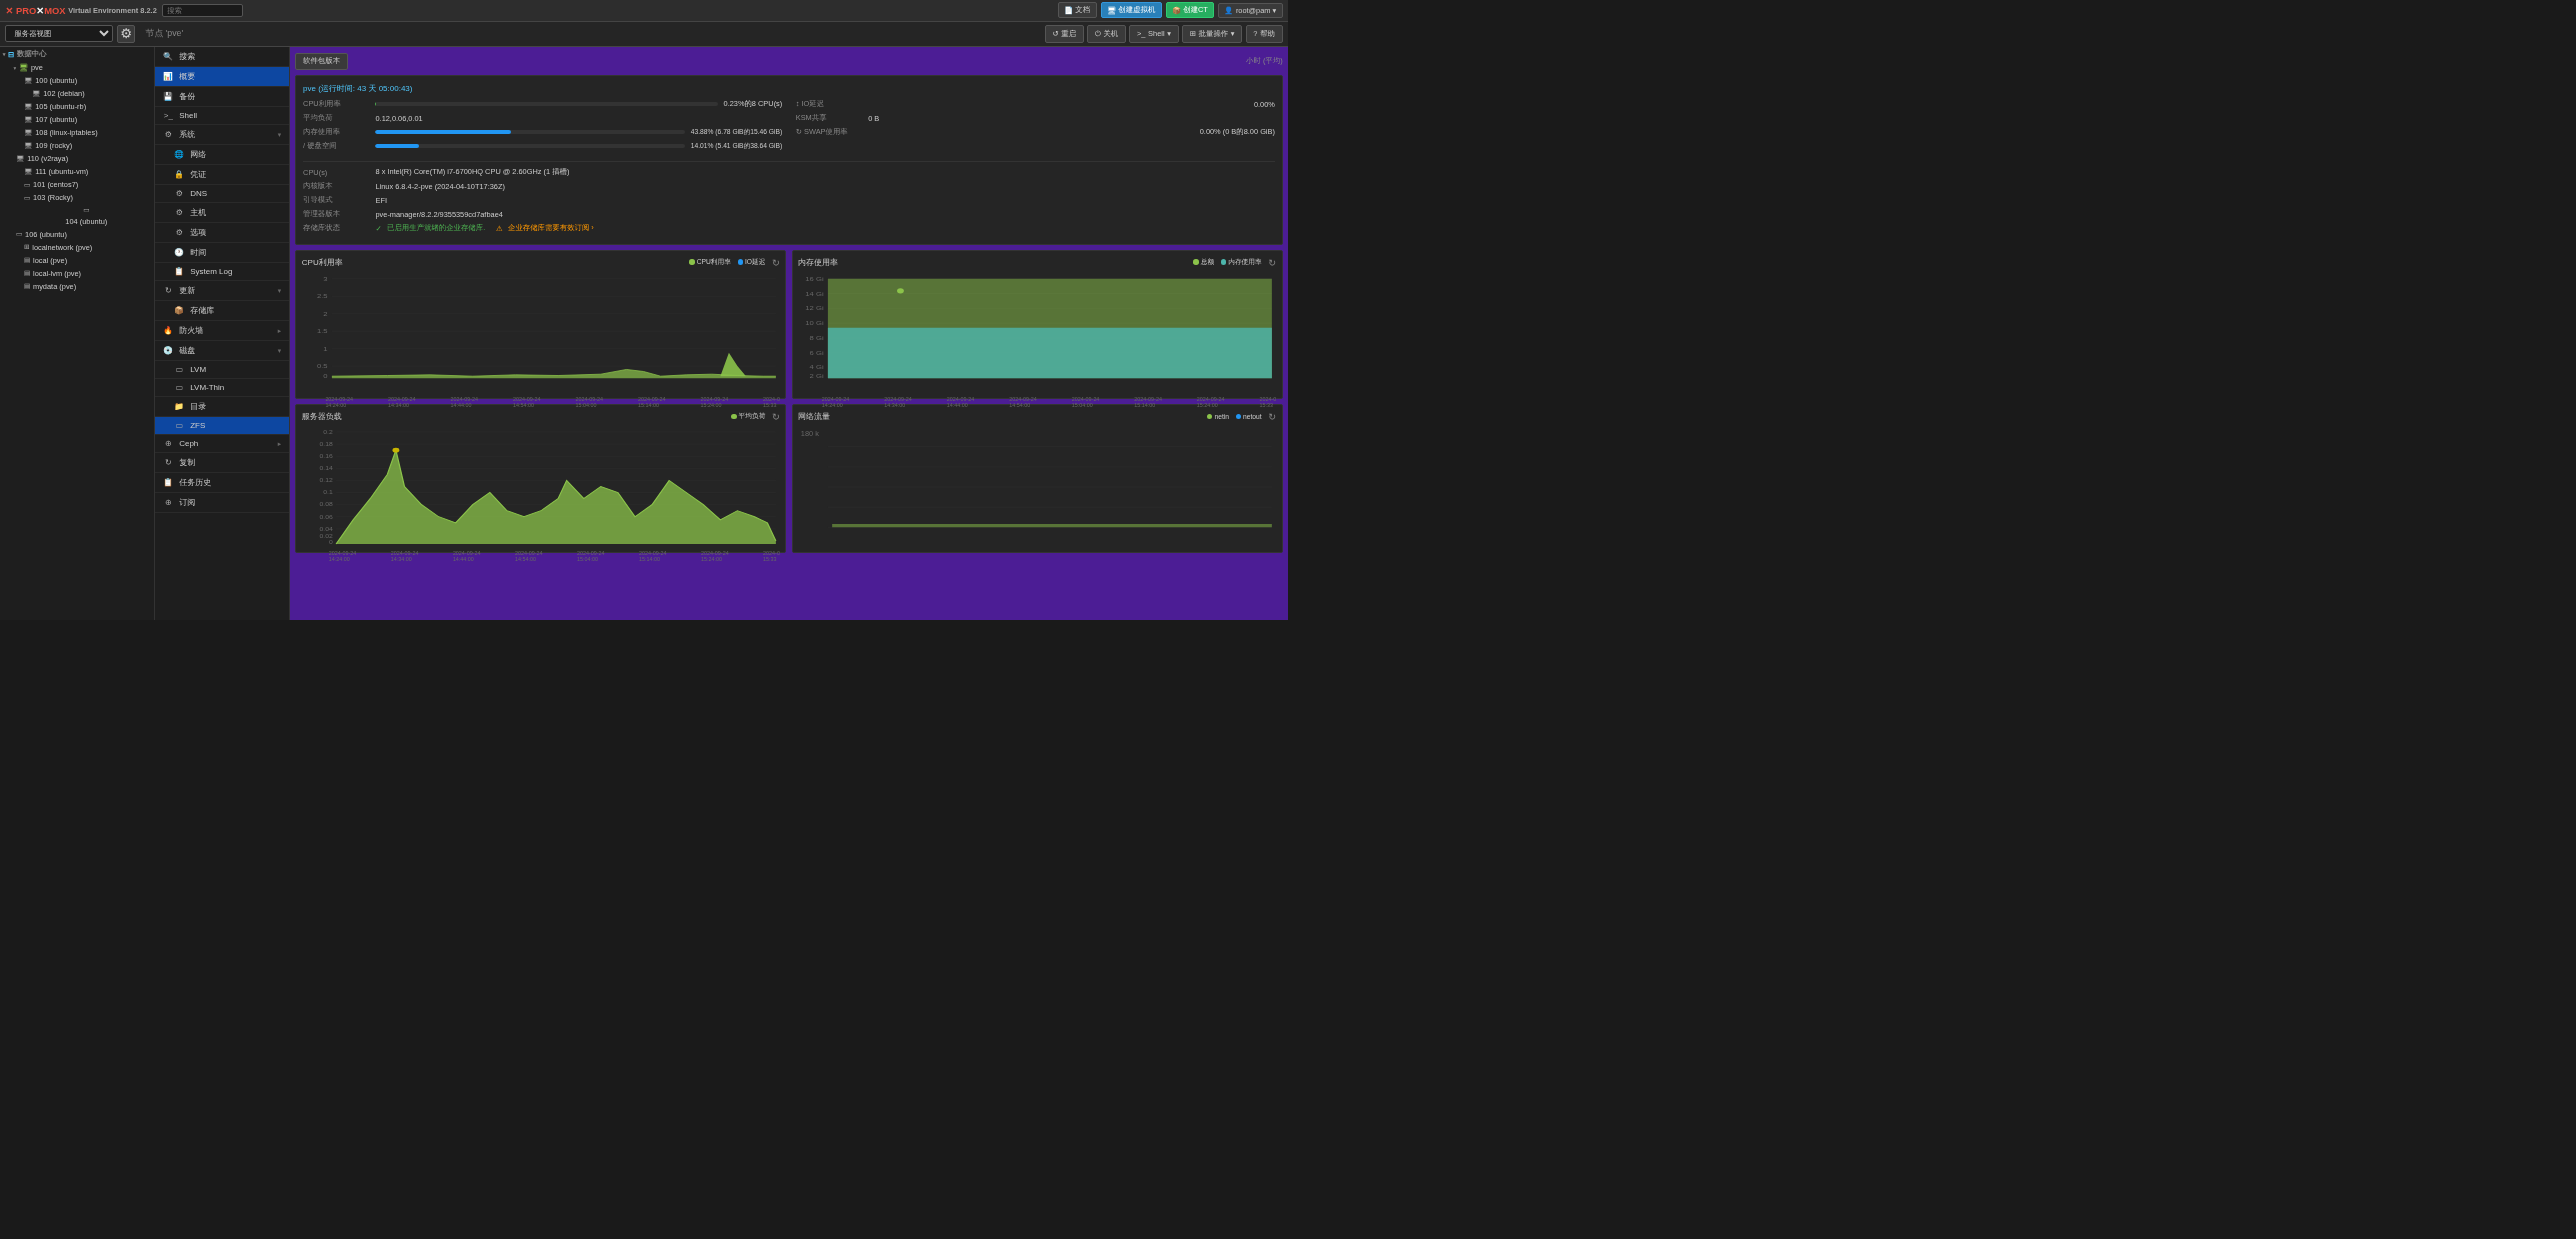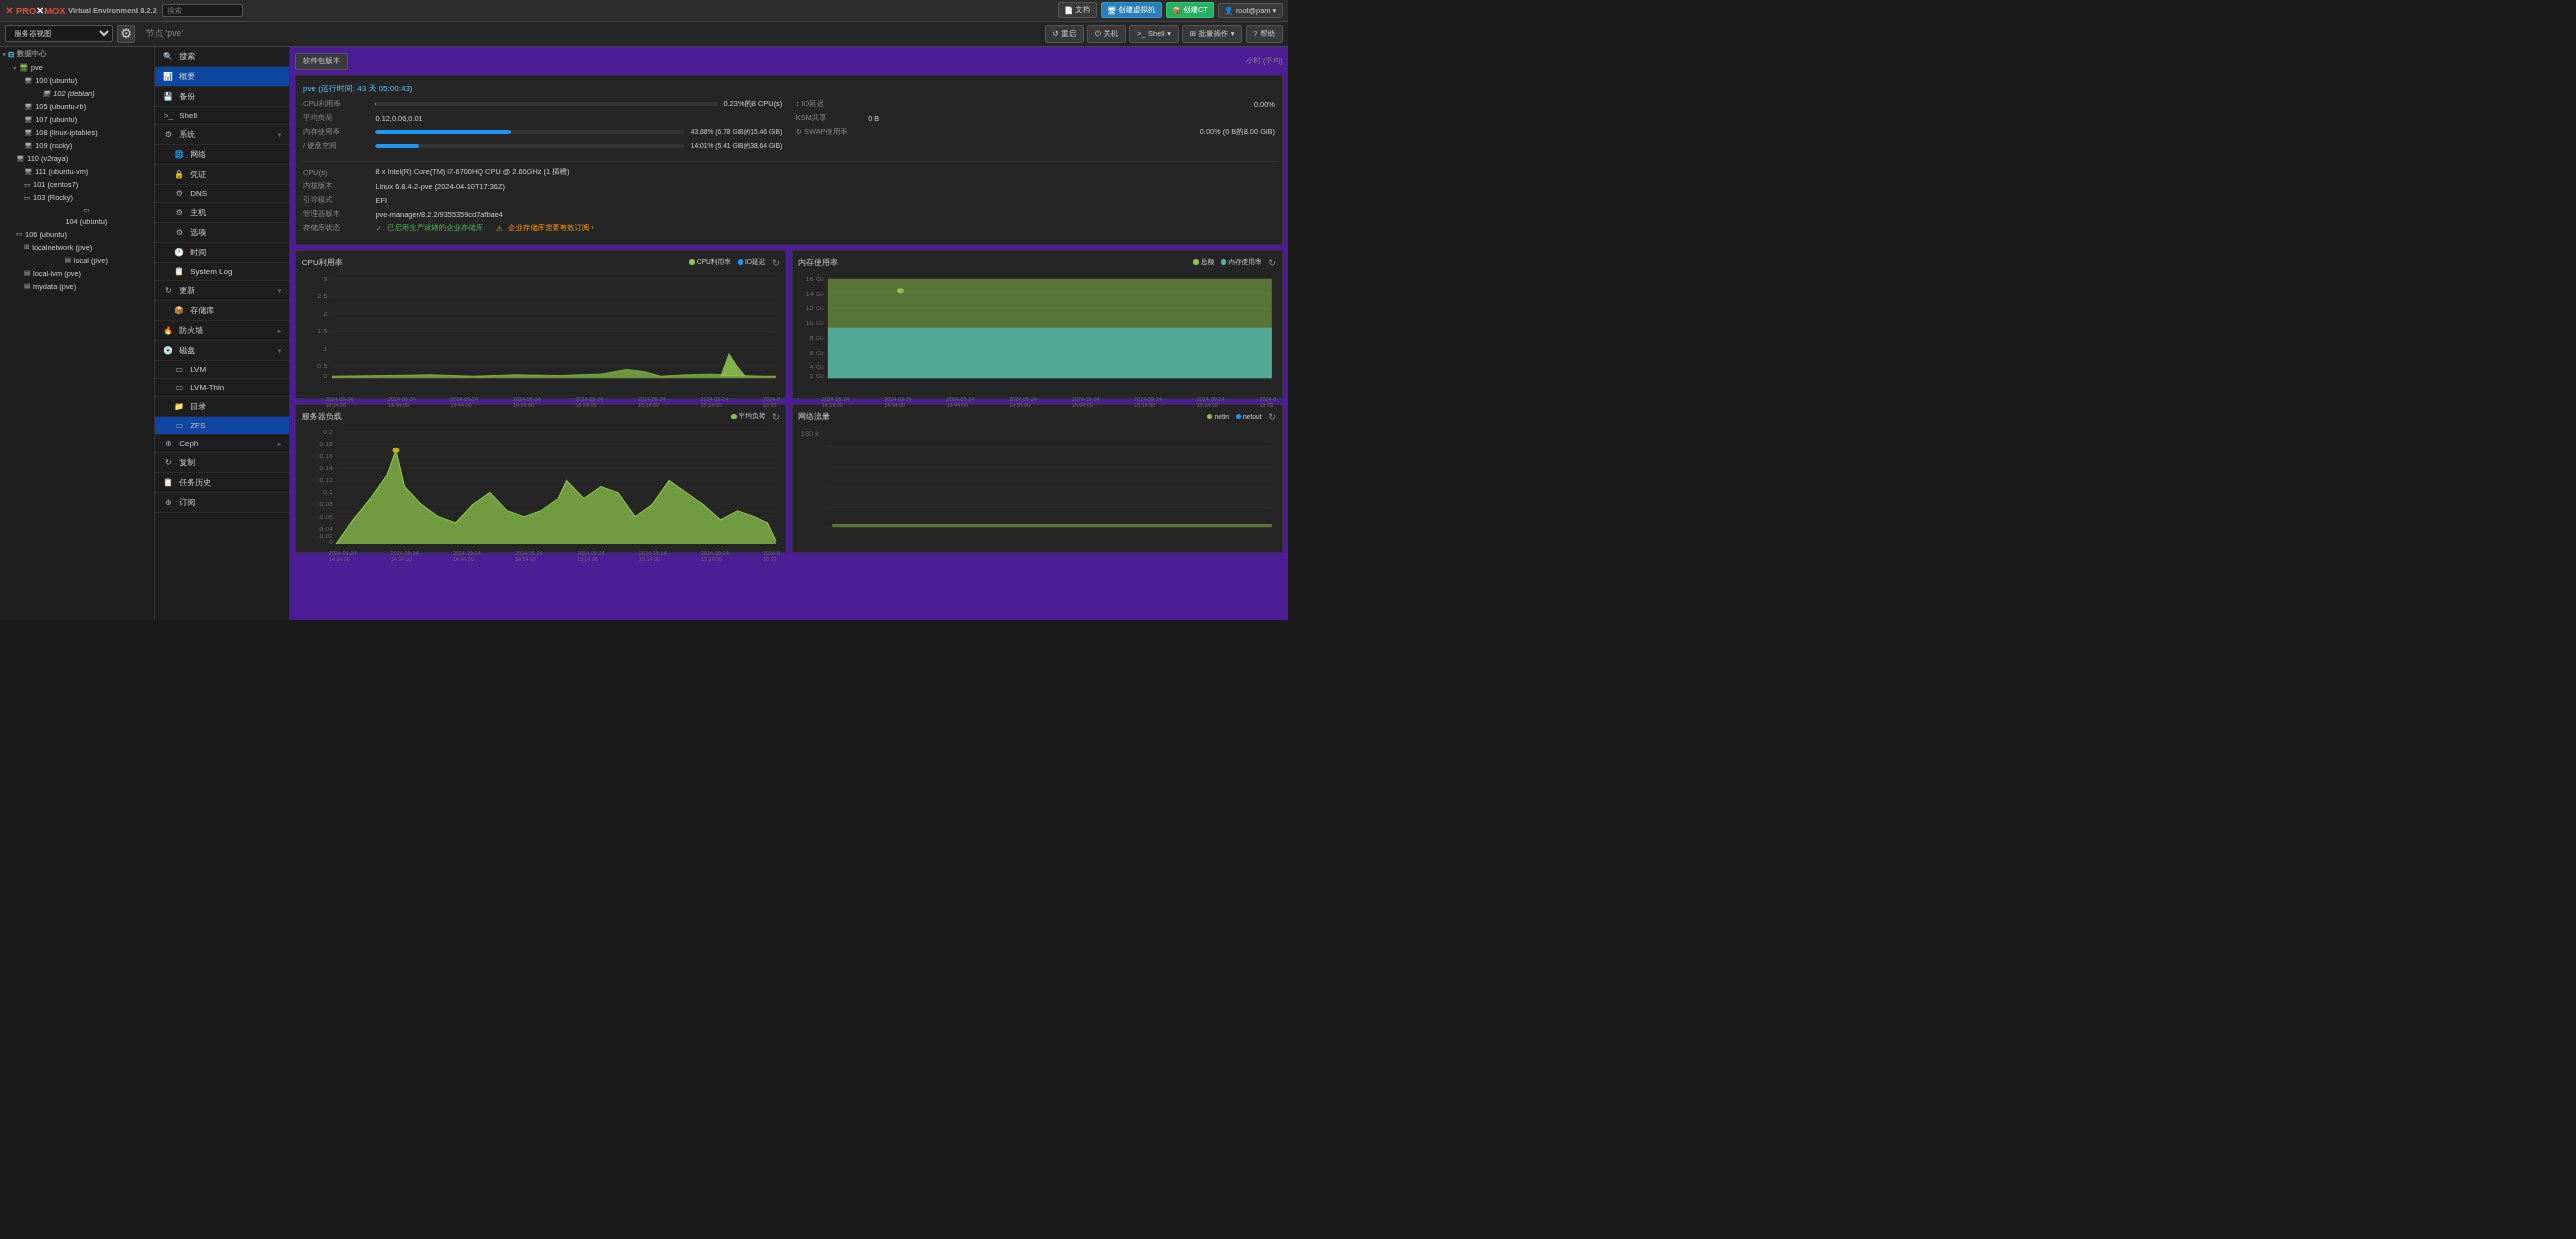--- a/index.html
+++ b/index.html
@@ -156,21 +156,21 @@
     <div class="tree-item" style="padding-left:13.5px;">
       <span class="chevron">▾</span>
       <span style="color:#8bc34a;">🖥</span>
       <span>pve</span>
     </div>
 
     <div class="tree-item" style="padding-left:24px;">
       <span style="color:#aaa; font-size:6.7px;">🖥</span>
       <span>100 (ubuntu)</span>
     </div>
-    <div class="tree-item" style="padding-left:42px;font-style:italic;">
+    <div class="tree-item" style="padding-left:32px;">
       <span style="color:#aaa; font-size:6.7px;">🖥</span>
       <span>102 (debian)</span>
     </div>
     <div class="tree-item" style="padding-left:24px;">
       <span style="color:#aaa; font-size:6.7px;">🖥</span>
       <span>105 (ubuntu-rb)</span>
     </div>
     <div class="tree-item" style="padding-left:24px;">
       <span style="color:#aaa; font-size:6.7px;">🖥</span>
       <span>107 (ubuntu)</span>
@@ -206,21 +206,21 @@
     </div>
     <div class="tree-item" style="padding-left:16px;">
       <span style="color:#aaa; font-size:6.7px;">▭</span>
       <span>106 (ubuntu)</span>
     </div>
 
     <div class="tree-item" style="padding-left:24px;">
       <span style="color:#aaa; font-size:6.7px;">⊞</span>
       <span>localnetwork (pve)</span>
     </div>
-    <div class="tree-item" style="padding-left:24px;justify-content:center;">
+    <div class="tree-item" style="padding-left:24px;">
       <span style="color:#aaa; font-size:6.7px;">▤</span>
       <span>local (pve)</span>
     </div>
     <div class="tree-item" style="padding-left:24px;">
       <span style="color:#aaa; font-size:6.7px;">▤</span>
       <span>local-lvm (pve)</span>
     </div>
     <div class="tree-item" style="padding-left:24px;">
       <span style="color:#aaa; font-size:6.7px;">▤</span>
       <span>mydata (pve)</span>

